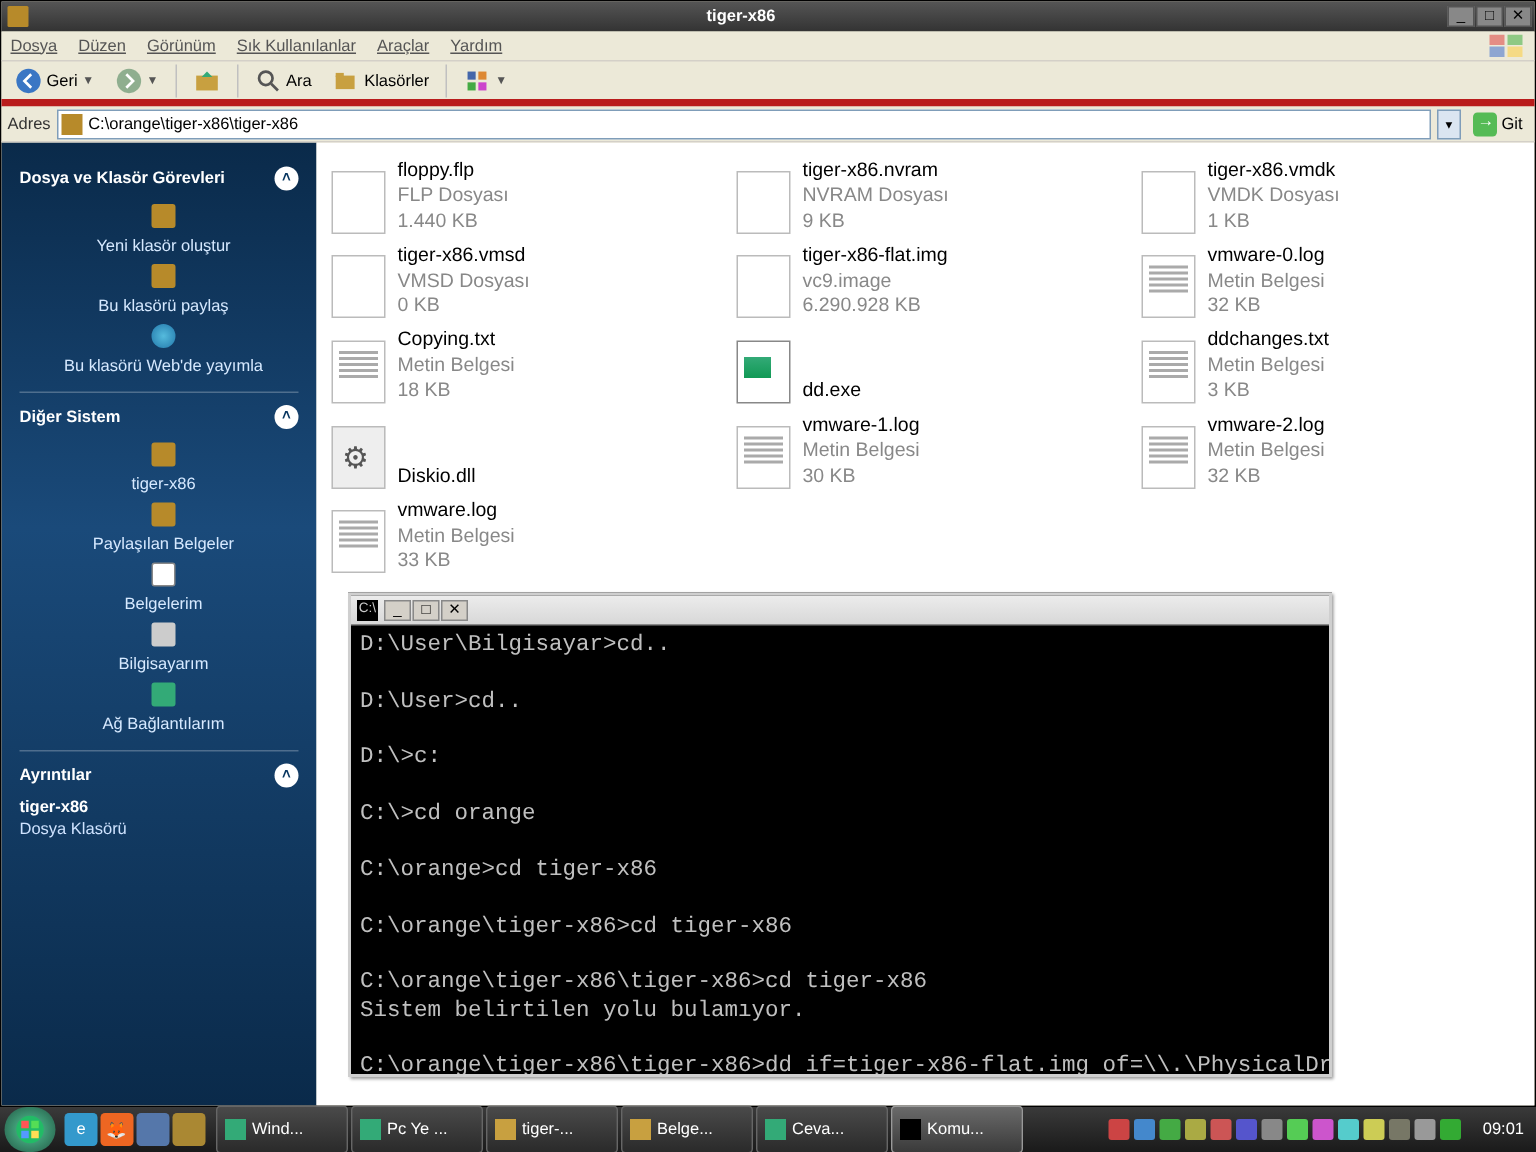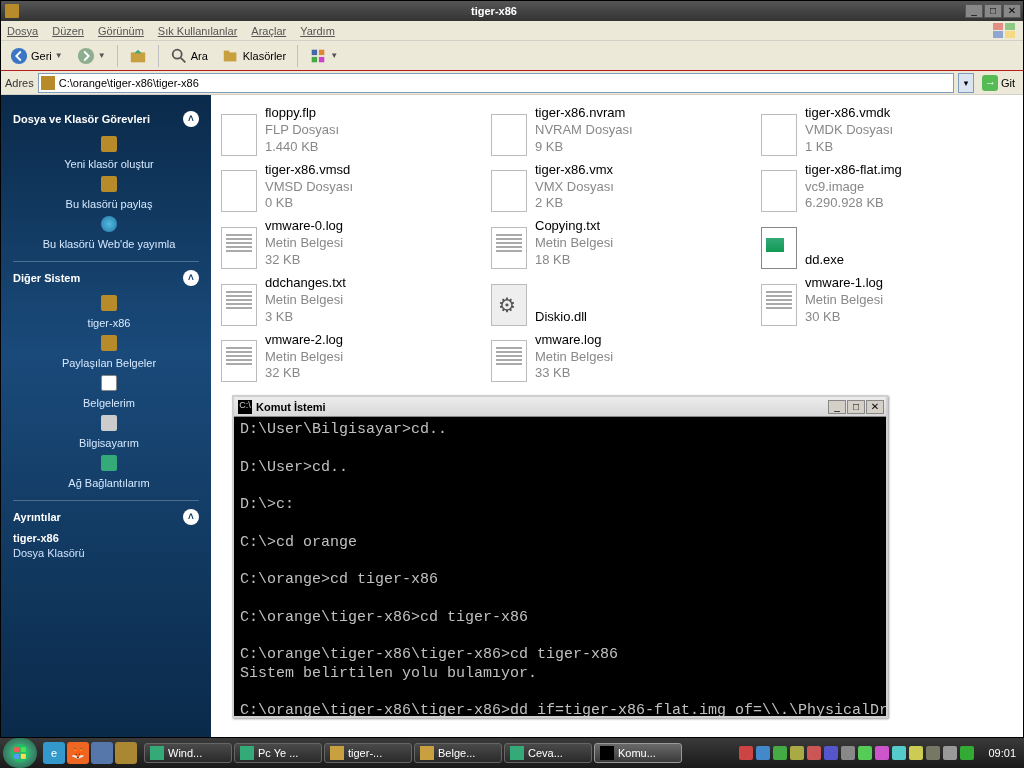--- a/index.html
+++ b/index.html
@@ -12,21 +12,21 @@
 .titlebar .t-title{flex:1;text-align:center;font-weight:bold;}
 .titlebar .t-btns{display:flex;gap:1px;margin-right:2px;}
 .titlebar .t-btns span{width:18px;height:14px;background:#888;border:1px solid #555;font-size:10px;text-align:center;line-height:12px;color:#000;cursor:default;}
 
 .menubar{height:20px;background:#ece9d8;display:flex;align-items:center;padding:0 6px;font-size:11px;color:#555;gap:14px;border-bottom:1px solid #d4d0c8;position:relative;}
 .menubar span{cursor:default;}
 .menubar span u{text-decoration:underline;}
 .menubar .winlogo{position:absolute;right:4px;top:2px;width:28px;height:16px;}
 .menubar .winlogo svg{width:100%;height:100%;opacity:.5;}
 
-.toolbar{height:30px;background:#ece9d8;display:flex;align-items:center;padding:0 4px;gap:4px;border-bottom:1px solid #b91c1c;font-size:11px;}
+.toolbar{height:30px;background:#ece9d8;display:flex;align-items:center;padding:0 4px;gap:4px;border-bottom:5px solid #b91c1c;font-size:11px;}
 .toolbar .sep{width:1px;height:22px;background:#c0c0c0;margin:0 2px;}
 .tb-btn{display:flex;align-items:center;gap:3px;padding:2px 4px;border:1px solid transparent;cursor:default;}
 .ic{width:18px;height:18px;display:inline-block;}
 .ic svg{width:100%;height:100%;}
 .drop{font-size:8px;color:#555;}
 
 .addrbar{height:24px;background:#ece9d8;display:flex;align-items:center;padding:0 4px;gap:4px;font-size:11px;border-bottom:1px solid #d4d0c8;}
 .addrbar .addr-lbl{color:#333;}
 .addrbar .addr-box{flex:1;height:20px;background:#fff;border:1px solid #7f9db9;display:flex;align-items:center;padding:0 2px;}
 .addrbar .addr-box .folder-ic{width:14px;height:14px;background:#b78a2a;margin-right:4px;}
@@ -75,21 +75,21 @@
 .cmd-title .cbtns span{width:18px;height:14px;background:#d4d0c8;border:1px solid #888;font-size:10px;text-align:center;line-height:12px;cursor:default;}
 .cmd-body{padding:4px 6px;font-family:"Courier New",monospace;font-size:15px;color:#c0c0c0;white-space:pre;line-height:1.25;overflow:hidden;height:calc(100% - 20px);}
 
 
 .taskbar{position:absolute;left:0;bottom:0;width:1024px;height:30px;background:linear-gradient(#3a3a3a,#1a1a1a);display:flex;align-items:center;font-size:11px;color:#fff;}
 .start{width:34px;height:30px;display:flex;align-items:center;justify-content:center;background:radial-gradient(#5c9,#254);border-radius:15px;margin:0 3px;}
 .start svg{width:20px;height:20px;}
 .ql{display:flex;gap:2px;padding:0 3px;}
 .ql .qic{width:22px;height:22px;background:#555;border-radius:3px;display:flex;align-items:center;justify-content:center;cursor:default;}
 .tasks{display:flex;gap:2px;flex:1;padding:0 4px;overflow:hidden;}
-.task{height:20px;min-width:88px;max-width:96px;background:linear-gradient(#4a4a4a,#2a2a2a);border:1px solid #666;border-radius:3px;display:flex;align-items:center;gap:4px;padding:0 5px;cursor:default;}
+.task{height:32px;min-width:88px;max-width:96px;background:linear-gradient(#4a4a4a,#2a2a2a);border:1px solid #666;border-radius:3px;display:flex;align-items:center;gap:4px;padding:0 5px;cursor:default;}
 .task.active{background:linear-gradient(#6a6a6a,#3a3a3a);border-color:#999;}
 .task .tic{width:14px;height:14px;background:#b78a2a;flex-shrink:0;}
 .task .tlbl{white-space:nowrap;overflow:hidden;text-overflow:ellipsis;}
 .tray{display:flex;align-items:center;gap:3px;padding:0 6px;}
 .tray .tic{width:14px;height:14px;border-radius:2px;cursor:default;}
 .clock{padding:0 8px;font-size:11px;}
 </style>
 </head>
 <body>
 
@@ -268,28 +268,20 @@
             <div class="thumb blank"></div>
             <div class="meta">
               <span class="fname">tiger-x86.vmsd</span>
               <span class="ftype">VMSD Dosyası</span>
               <span class="fsize">0 KB</span>
             </div>
           </div>
           <div class="file">
             <div class="thumb blank"></div>
             <div class="meta">
-              <span class="fname">tiger-x86.vmx</span>
-              <span class="ftype">VMX Dosyası</span>
-              <span class="fsize">2 KB</span>
-            </div>
-          </div>
-          <div class="file">
-            <div class="thumb blank"></div>
-            <div class="meta">
               <span class="fname">tiger-x86-flat.img</span>
               <span class="ftype">vc9.image</span>
               <span class="fsize">6.290.928 KB</span>
             </div>
           </div>
           <div class="file">
             <div class="thumb txt"></div>
             <div class="meta">
               <span class="fname">vmware-0.log</span>
               <span class="ftype">Metin Belgesi</span>
@@ -349,21 +341,20 @@
             </div>
           </div>
         </div>
     </div>
   </div>
 </div>
 
 <div class="cmd-win">
   <div class="cmd-title">
     <span class="cic">C:\</span>
-    <span class="ct">Komut İstemi</span>
     <div class="cbtns">
       <span>_</span>
       <span>□</span>
       <span>✕</span>
     </div>
   </div>
   <div class="cmd-body" id="cmdbody">D:\User\Bilgisayar&gt;cd..
 
 D:\User&gt;cd..
 

